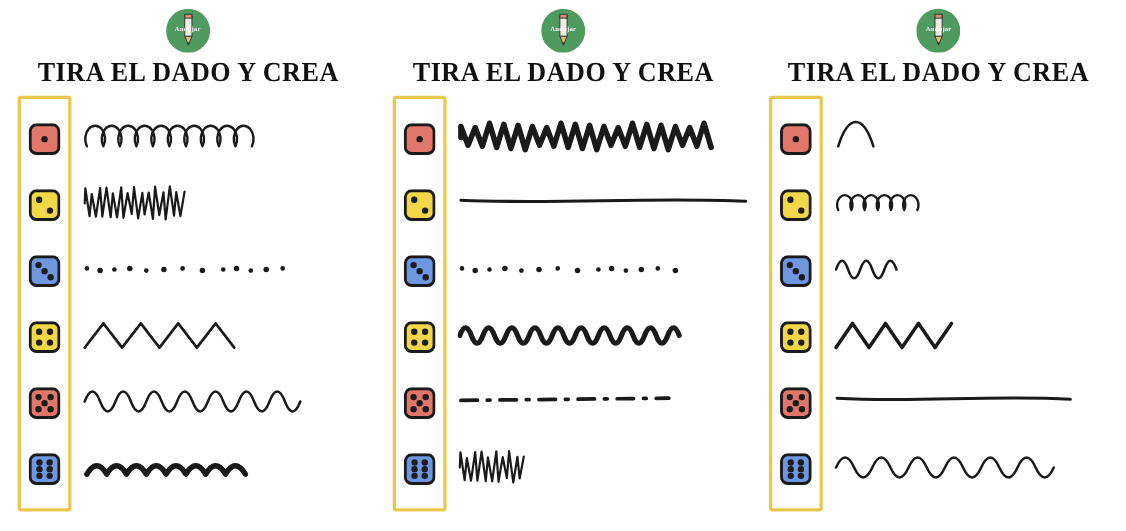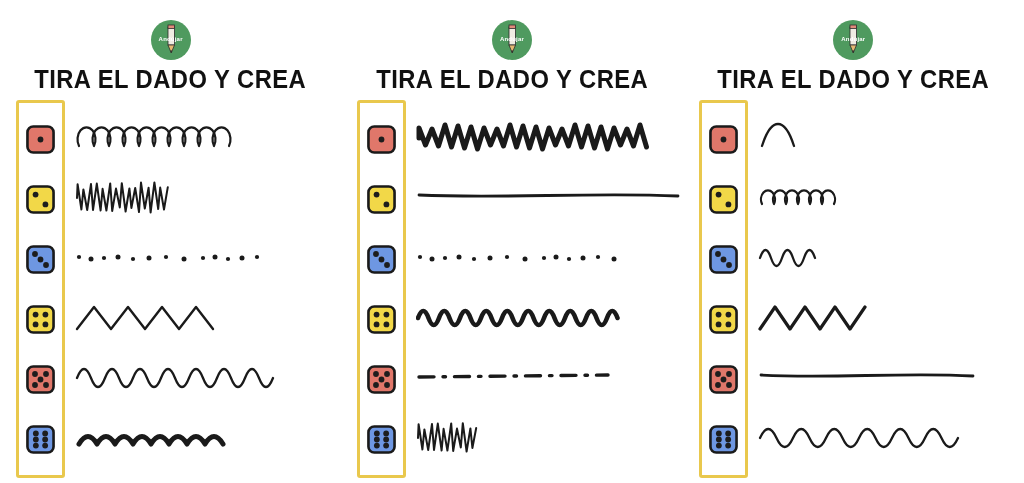--- a/index.html
+++ b/index.html
@@ -1,18 +1,18 @@
 <!DOCTYPE html>
 <html><head>
 <meta charset="utf-8">
 <style>
   html,body{margin:0;padding:0;background:#ffffff;}
   body{width:1024px;height:483px;overflow:hidden;font-family:"Liberation Sans",sans-serif;}
   .page{display:flex;width:1024px;height:483px;}
-  .panel{width:341.33px;box-sizing:border-box;display:flex;flex-direction:column;align-items:center;padding-top:20px;}
+  .panel{width:341.33px;box-sizing:border-box;display:flex;flex-direction:column;align-items:center;padding-top:8px;font-family:Liberation Serif, serif;}
   .logo{width:40px;height:40px;border-radius:50%;position:relative;flex:0 0 auto;}
   .logo svg{position:absolute;left:0;top:0;}
   .logo-text{position:absolute;left:0;top:16px;width:100%;text-align:center;font-size:6px;font-weight:bold;color:#ffffff;letter-spacing:.2px;}
   .title{margin:5px 0 6px 0;font-size:25px;font-weight:800;letter-spacing:.5px;transform:scaleX(.95);white-space:nowrap;color:#111;}
   .content{display:flex;align-items:flex-start;width:100%;box-sizing:border-box;padding-left:16px;}
   .dice-column{border:3px solid;border-radius:3px;background:#fff;display:flex;flex-direction:column;padding:6px 7px;}
   .die-cell{height:60px;display:flex;align-items:center;justify-content:center;}
   .patterns-column{flex:1;margin-top:9px;margin-left:10px;}
   .pattern-cell{height:60px;display:flex;align-items:center;}
 </style>

